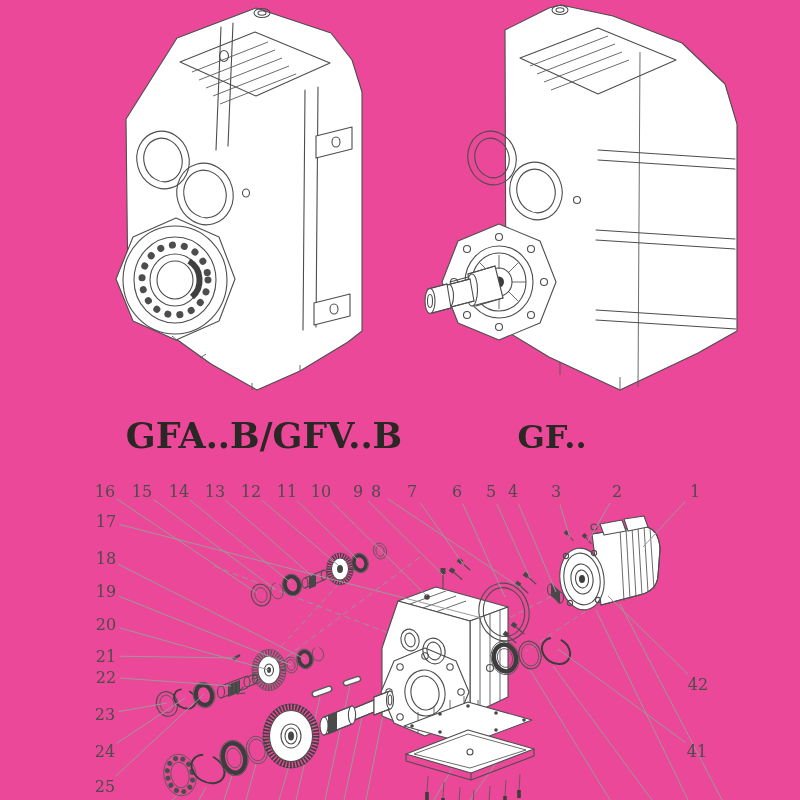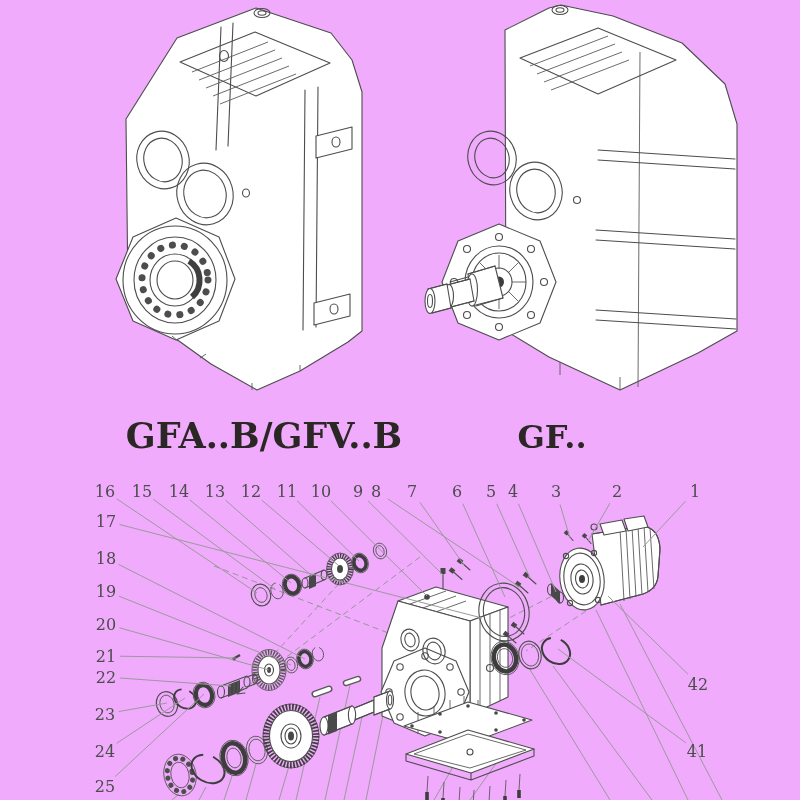--- a/index.html
+++ b/index.html
@@ -1,16 +1,16 @@
 <!DOCTYPE html>
 <html><head>
 <meta charset="utf-8">
 <style>
   html,body{margin:0;padding:0;background:#ffffff;}
-  .page{position:relative;width:800px;height:800px;background:#f0abfc;overflow:hidden;
+  .page{position:relative;width:800px;height:800px;background:#ec4899;overflow:hidden;
         font-family:"DejaVu Serif",serif;}
   svg{position:absolute;left:0;top:0;}
   .model-label{font-family:"DejaVu Serif",serif;font-weight:bold;fill:#2b2724;}
   .callout-num{font-family:"DejaVu Serif",serif;font-size:16px;fill:#4c4c4c;
                text-anchor:middle;dominant-baseline:central;}
   .ln{stroke:#4d4d4d;stroke-width:1.1;fill:none;stroke-linecap:round;stroke-linejoin:round;}
   .lnf{stroke:#4d4d4d;stroke-width:1.1;fill:#ffffff;stroke-linejoin:round;}
   .thin{stroke:#5a5a5a;stroke-width:0.9;fill:none;}
   .dark{stroke:#3d3d3d;fill:none;}
   .dash{stroke:#979797;stroke-width:1;fill:none;stroke-dasharray:6 4;}

